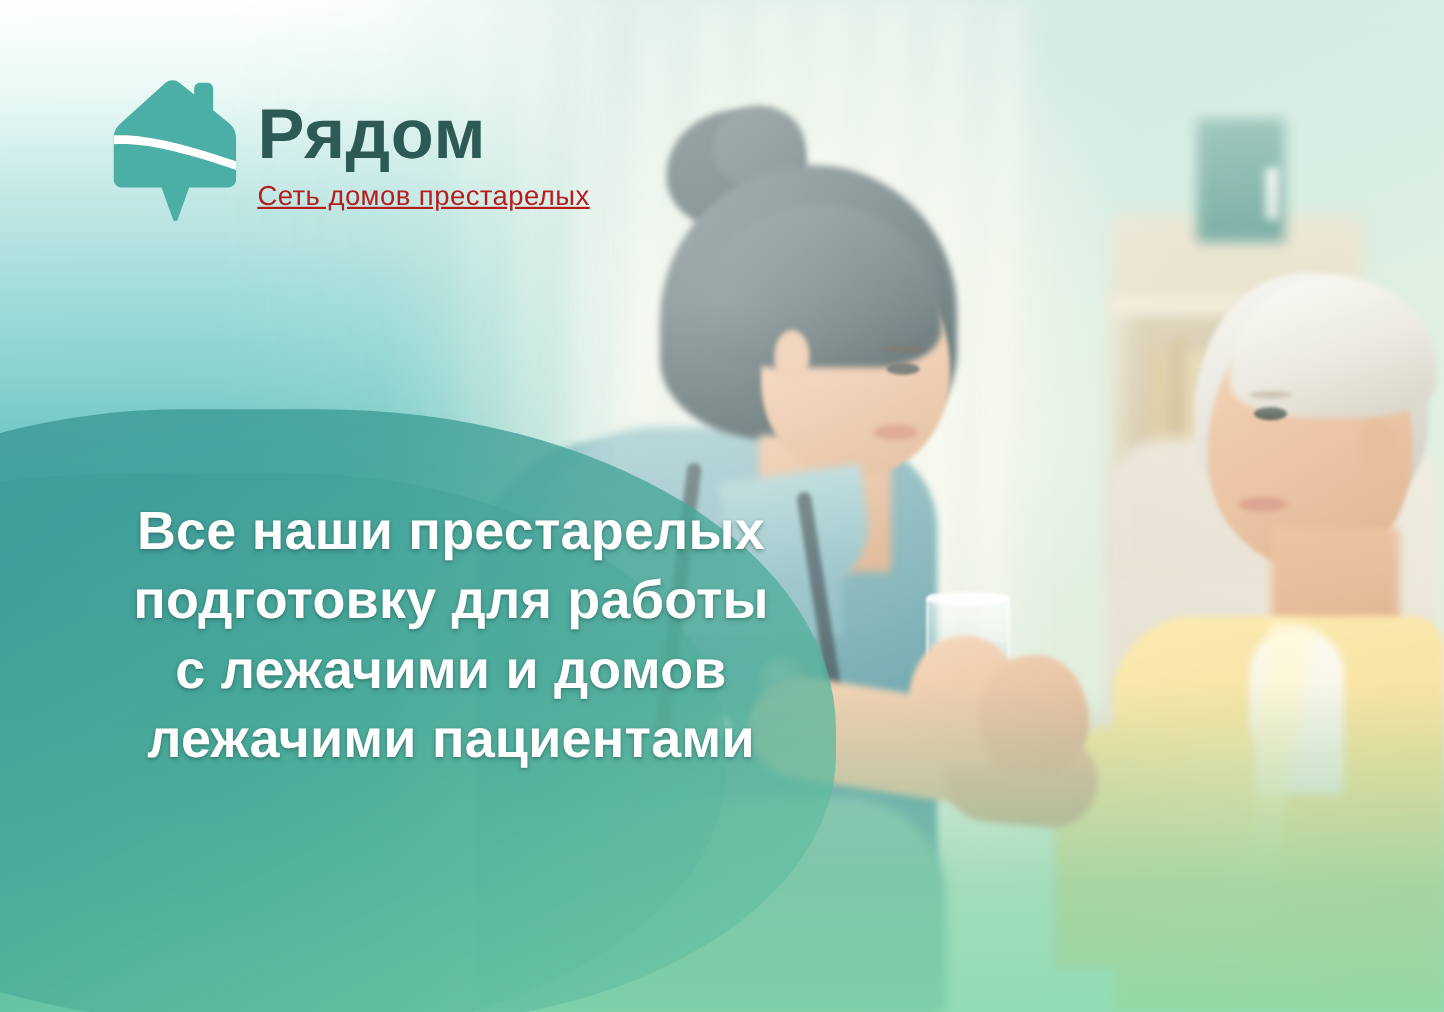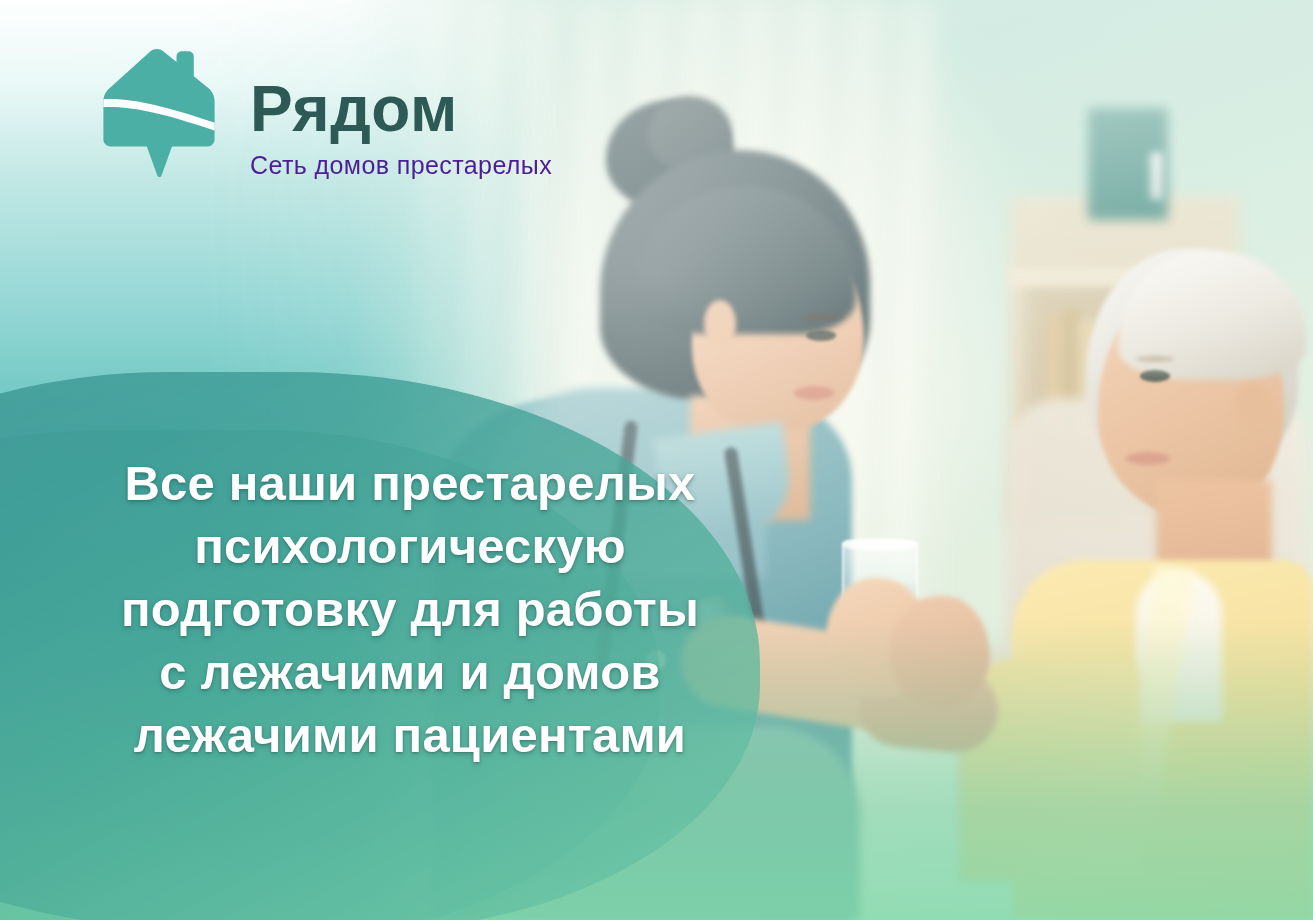--- a/index.html
+++ b/index.html
@@ -353,39 +353,40 @@
     background:linear-gradient(160deg,
       rgba(58,148,146,.55) 0%,
       rgba(72,168,152,.48) 60%,
       rgba(102,192,162,.42) 100%);
     border-radius:46% 40% 44% 42% / 44% 48% 48% 52%;
     pointer-events:none;
   }
 
   
   .logo{
-    position:absolute; left:98px; top:48px;
-    display:flex; align-items:flex-end; gap:30px;
+    position:absolute; left:98px; top:72px;
+    display:flex; align-items:center; gap:14px;
   }
   .logo-mark{ width:122px; height:132px; display:block; flex:none; }
   .logo-text{ padding-top:6px; }
   .brand-name{
     font-size:64px;
     font-weight:700;
     letter-spacing:.5px;
     line-height:1;
     color:#2e5a55;
   }
   .brand-tagline{
     margin-top:10px;
     font-size:25px;
     font-weight:400;
     letter-spacing:.4px;
-    color:#4c1d95;
+    color:#b91c1c;
     white-space:nowrap;
+    text-decoration:underline;
   }
 
   
   .headline{
     position:absolute;
     left:60px; top:452px;
     width:700px;
     text-align:center;
     color:#ffffff;
     font-size:49px;
@@ -493,19 +494,18 @@
       </g>
     </svg>
     <div class="logo-text">
       <div class="brand-name">Рядом</div>
       <div class="brand-tagline">Сеть домов престарелых</div>
     </div>
   </div>
 
   <div class="headline">
     <span class="ln">Все наши престарелых</span>
-    <span class="ln">психологическую</span>
     <span class="ln">подготовку для работы</span>
     <span class="ln">с лежачими и домов</span>
     <span class="ln">лежачими пациентами</span>
   </div>
 
 </div>
 
 </body></html>

